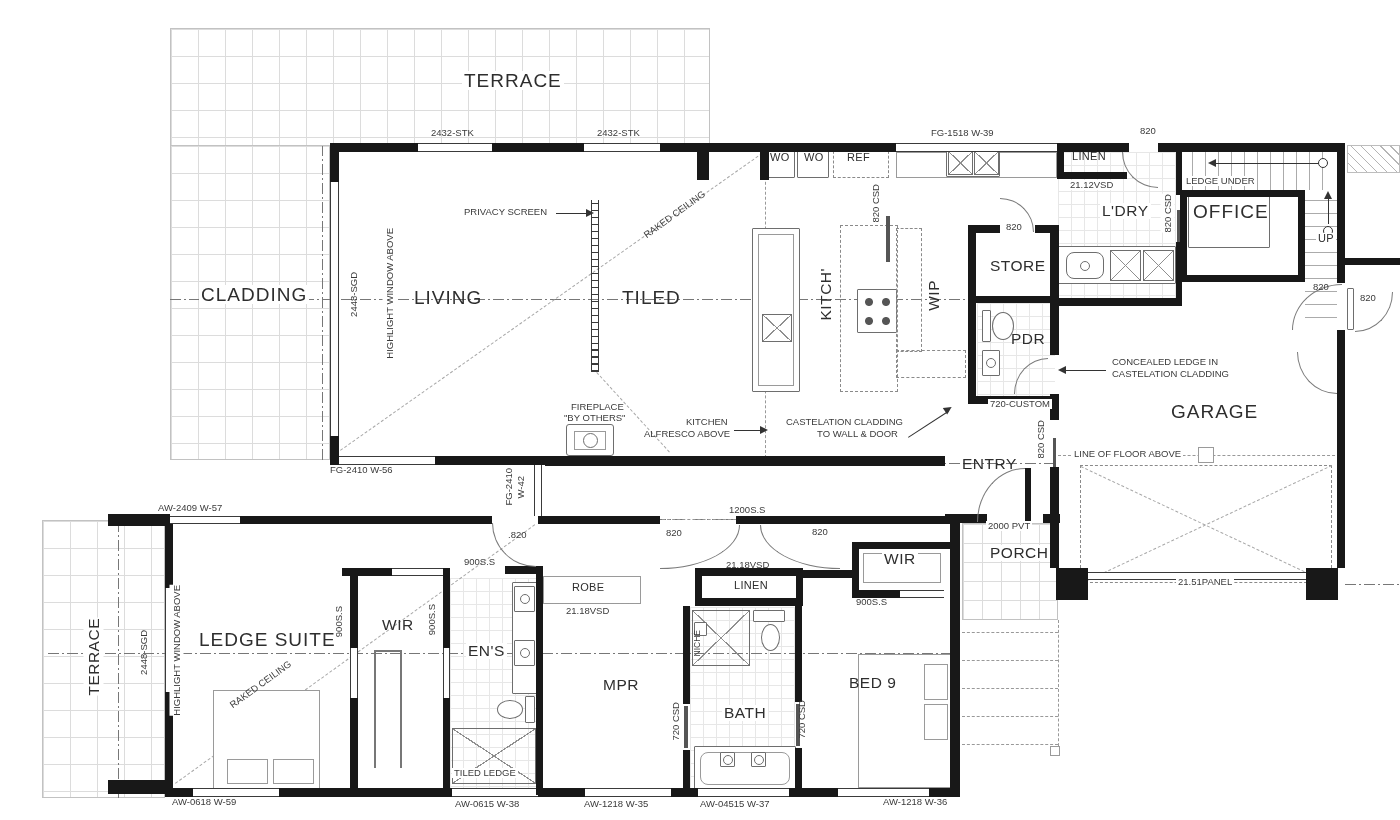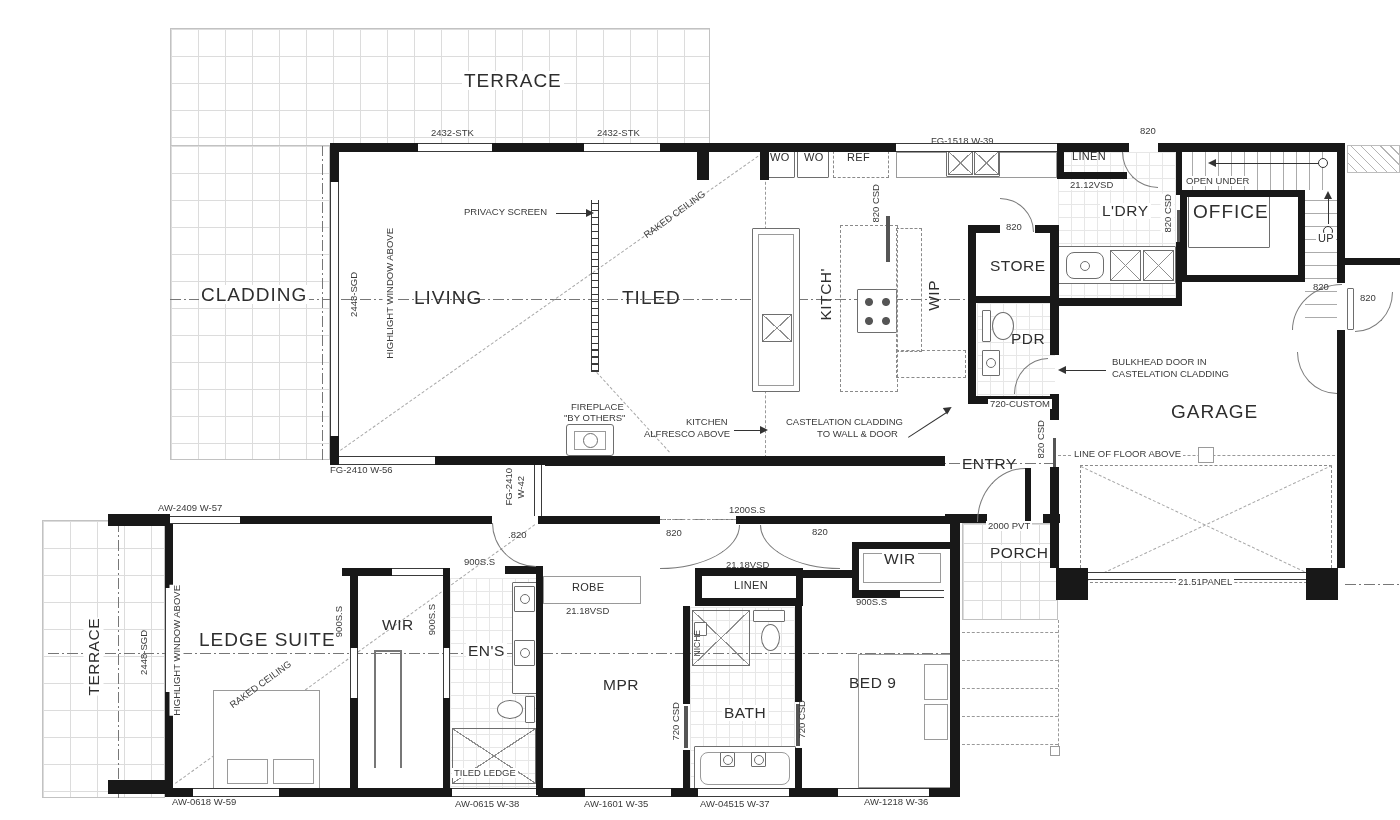--- a/index.html
+++ b/index.html
@@ -332,42 +332,42 @@
   <b class="lbl m" style="left:603px;top:677px">MPR</b>
   <b class="lbl m bg" style="left:722px;top:705px">BATH</b>
   <b class="lbl m" style="left:849px;top:675px">BED 9</b>
   <b class="lbl m bg" style="left:882px;top:551px">WIR</b>
   <b class="lbl s" style="left:734px;top:580px">LINEN</b>
   <b class="lbl s" style="left:572px;top:582px">ROBE</b>
   <b class="lbl s" style="left:847px;top:152px">REF</b>
   <b class="lbl s" style="left:770px;top:152px">WO</b>
   <b class="lbl s" style="left:804px;top:152px">WO</b>
   <b class="lbl s bg" style="left:1316px;top:233px">UP</b>
-  <b class="lbl d bg" style="left:1184px;top:176px">OPEN UNDER</b>
+  <b class="lbl d bg" style="left:1184px;top:176px">LEDGE UNDER</b>
 
   <b class="lbl d" style="left:464px;top:207px">PRIVACY SCREEN</b>
   <b class="lbl d rot" style="left:642px;top:232px">RAKED CEILING</b>
   <b class="lbl d rot" style="left:228px;top:702px">RAKED CEILING</b>
   <b class="lbl d" style="left:571px;top:402px">FIREPLACE</b>
   <b class="lbl d" style="left:564px;top:413px">"BY OTHERS"</b>
   <b class="lbl d" style="left:686px;top:417px">KITCHEN</b>
   <b class="lbl d" style="left:644px;top:429px">ALFRESCO ABOVE</b>
   <b class="lbl d" style="left:786px;top:417px">CASTELATION CLADDING</b>
   <b class="lbl d" style="left:817px;top:429px">TO WALL &amp; DOOR</b>
-  <b class="lbl d" style="left:1112px;top:357px">BULKHEAD DOOR IN</b>
+  <b class="lbl d" style="left:1112px;top:357px">CONCEALED LEDGE IN</b>
   <b class="lbl d" style="left:1112px;top:369px">CASTELATION CLADDING</b>
   <b class="lbl d bg" style="left:1072px;top:449px">LINE OF FLOOR ABOVE</b>
   <b class="lbl d bg" style="left:452px;top:768px">TILED LEDGE</b>
   <b class="lbl d v bg" style="left:383px;top:228px">HIGHLIGHT WINDOW ABOVE</b>
   <b class="lbl d v bg" style="left:170px;top:585px">HIGHLIGHT WINDOW ABOVE</b>
   <b class="lbl d n8 v" style="left:693px;top:630px">NICHE</b>
 
   <b class="lbl d" style="left:431px;top:128px">2432-STK</b>
   <b class="lbl d" style="left:597px;top:128px">2432-STK</b>
-  <b class="lbl d" style="left:931px;top:136px">FG-1518 W-39</b>
+  <b class="lbl d" style="left:931px;top:128px">FG-1518 W-39</b>
   <b class="lbl d" style="left:1140px;top:126px">820</b>
   <b class="lbl d bg" style="left:1068px;top:180px">21.12VSD</b>
   <b class="lbl d bg" style="left:1004px;top:222px">820</b>
   <b class="lbl d v" style="left:349px;top:272px">2448-SGD</b>
   <b class="lbl d v" style="left:871px;top:184px">820 CSD</b>
   <b class="lbl d v bg" style="left:1161px;top:194px">820 CSD</b>
   <b class="lbl d v" style="left:1036px;top:420px">820 CSD</b>
   <b class="lbl d bg" style="left:988px;top:399px">720-CUSTOM</b>
   <b class="lbl d" style="left:1313px;top:282px">820</b>
   <b class="lbl d" style="left:1360px;top:293px">820</b>
@@ -386,17 +386,17 @@
   <b class="lbl d v" style="left:427px;top:604px">900S.S</b>
   <b class="lbl d" style="left:856px;top:597px">900S.S</b>
 
   <b class="lbl d" style="left:566px;top:606px">21.18VSD</b>
   <b class="lbl d" style="left:726px;top:560px">21.18VSD</b>
   <b class="lbl d v" style="left:671px;top:702px">720 CSD</b>
   <b class="lbl d v" style="left:797px;top:700px">720 CSD</b>
   <b class="lbl d bg" style="left:1176px;top:577px">21.51PANEL</b>
   <b class="lbl d" style="left:172px;top:797px">AW-0618 W-59</b>
   <b class="lbl d" style="left:455px;top:799px">AW-0615 W-38</b>
-  <b class="lbl d" style="left:584px;top:799px">AW-1601 W-35</b>
+  <b class="lbl d" style="left:584px;top:799px">AW-1218 W-35</b>
   <b class="lbl d" style="left:700px;top:799px">AW-04515 W-37</b>
-  <b class="lbl d" style="left:864px;top:797px">AW-1218 W-36</b>
+  <b class="lbl d" style="left:883px;top:797px">AW-1218 W-36</b>
 
 </div>
 
 </body></html>

